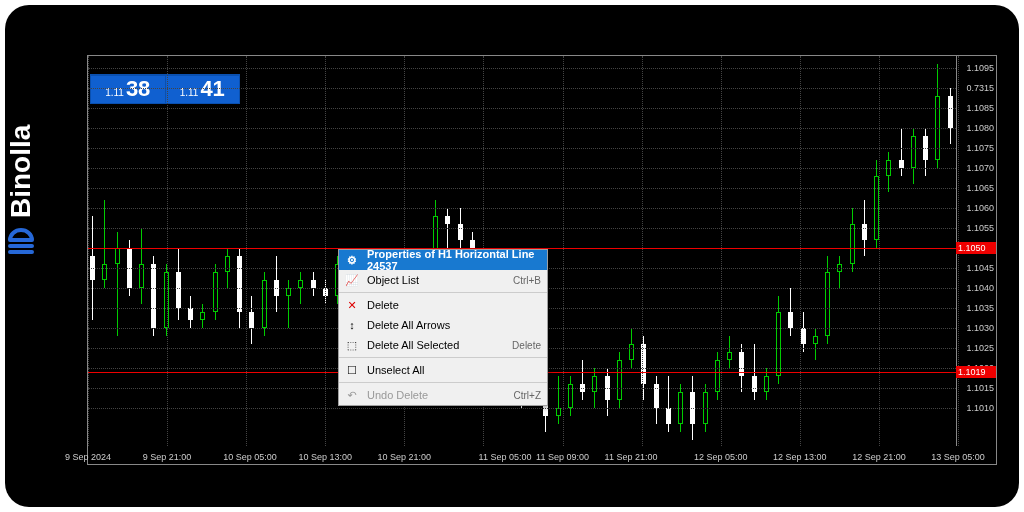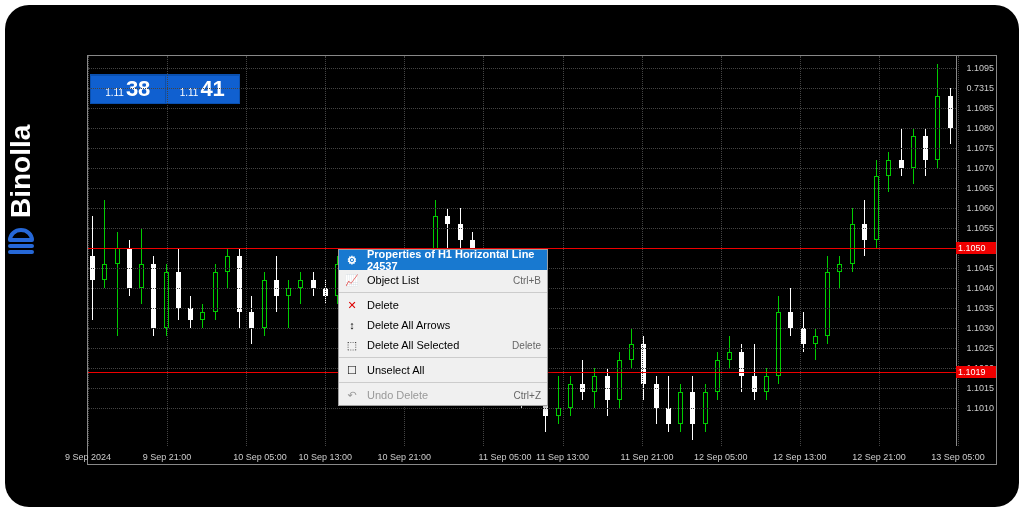--- a/index.html
+++ b/index.html
@@ -604,26 +604,26 @@
         <div class="y-tick" style="top: 72px;">1.1080</div>
         <div class="y-tick" style="top: 52px;">1.1085</div>
         <div class="y-tick" style="top: 32px;">0.7315</div>
         <div class="y-tick" style="top: 12px;">1.1095</div>
         <div class="hline-label" style="top: 192px;">1.1050</div>
         <div class="hline-label" style="top: 316px;">1.1019</div>
       </div>
     <div class="x-axis" id="x-axis">
         <div class="x-tick" style="left: 0px;">9 Sep 2024</div>
         <div class="x-tick" style="left: 79.0909px;">9 Sep 21:00</div>
-        <div class="x-tick" style="left: 172px;">10 Sep 05:00</div>
+        <div class="x-tick" style="left: 162px;">10 Sep 05:00</div>
         <div class="x-tick" style="left: 237.273px;">10 Sep 13:00</div>
         <div class="x-tick" style="left: 316.364px;">10 Sep 21:00</div>
         <div class="x-tick" style="left: 417px;">11 Sep 05:00</div>
-        <div class="x-tick" style="left: 474.545px;">11 Sep 13:00</div>
-        <div class="x-tick" style="left: 559px;">11 Sep 21:00</div>
+        <div class="x-tick" style="left: 474.545px;">11 Sep 09:00</div>
+        <div class="x-tick" style="left: 543px;">11 Sep 21:00</div>
         <div class="x-tick" style="left: 632.727px;">12 Sep 05:00</div>
         <div class="x-tick" style="left: 711.818px;">12 Sep 13:00</div>
         <div class="x-tick" style="left: 790.909px;">12 Sep 21:00</div>
         <div class="x-tick" style="left: 870px;">13 Sep 05:00</div>
       </div>
 
     <div class="context-menu" id="ctx-menu" style="left:250px;top:193px">
         <div class="menu-item highlighted">
           <span class="menu-icon" style="color: rgb(255, 255, 255);">⚙</span>
           <span class="menu-text">Properties of H1 Horizontal Line 24537</span>

